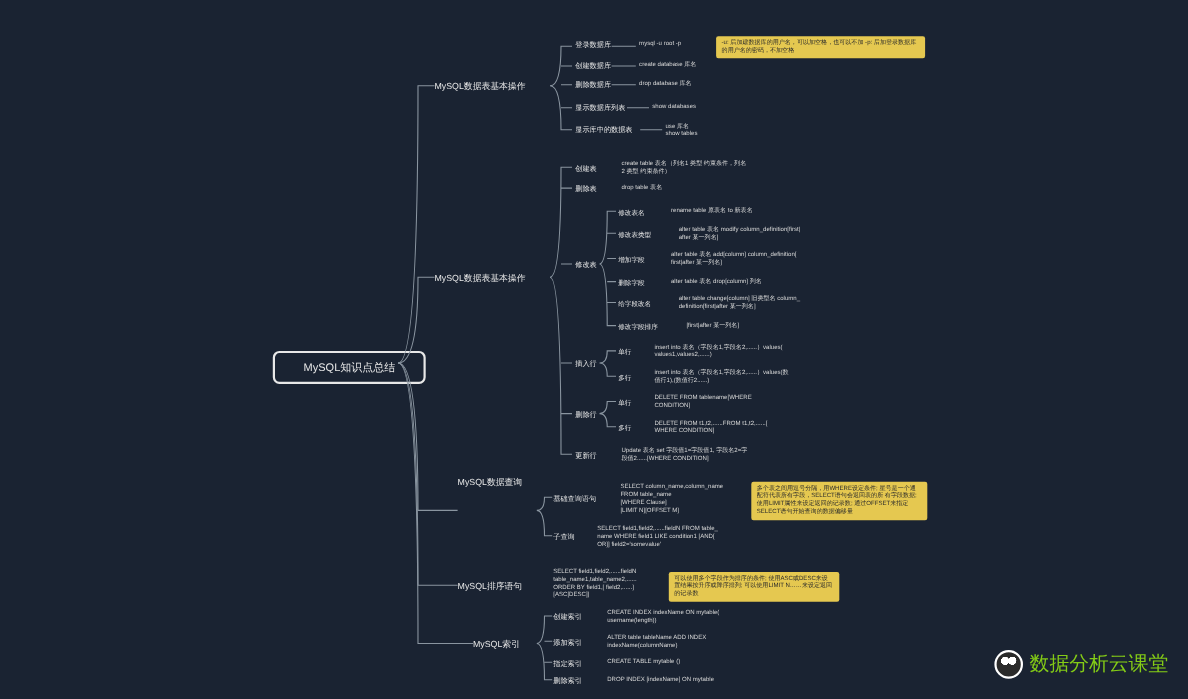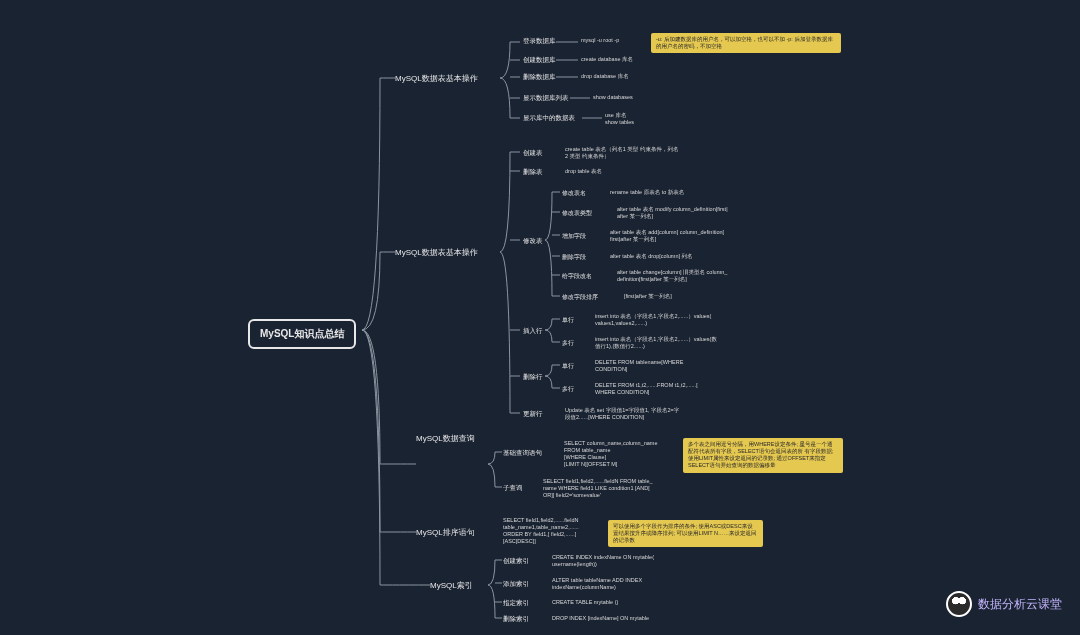--- a/index.html
+++ b/index.html
@@ -12,23 +12,23 @@
     color: #e8e8e8;
     position: relative;
     font-size: 6px;
   }
   .root-node {
     position: absolute;
     left: 248px;
     top: 319px;
     border: 2px solid #e8e8e8;
     border-radius: 6px;
-    padding: 6px 10px;
+    padding: 6px 26px;
     font-size: 10px;
-    font-weight: bold;
+    font-weight: normal;
   }
   .l1 {
     position: absolute;
     font-size: 8px;
     font-weight: 500;
   }
   .l2 { position: absolute; font-size: 6.5px; }
   .l3 { position: absolute; font-size: 6px; }
   .code { font-size: 5.5px; line-height: 1.3; color: #d8d8d8; position: absolute; white-space: pre; }
   .note {
@@ -37,25 +37,25 @@
     color: #2a2a2a;
     font-size: 5.5px;
     padding: 3px 5px;
     border-radius: 2px;
     line-height: 1.3;
   }
   .watermark {
     position: absolute;
     right: 18px;
     bottom: 18px;
-    color: #c4b5fd;
-    font-size: 12px;
+    color: #84cc16;
+    font-size: 18px;
     font-weight: 500;
     display: flex;
-    align-items: center;
+    align-items: flex-start;
     gap: 6px;
   }
   .wm-icon {
     width: 26px; height: 26px; border-radius: 50%;
     background: radial-gradient(circle at 35% 35%, #fff 18%, transparent 19%),
                 radial-gradient(circle at 65% 35%, #fff 18%, transparent 19%),
                 #2a2a2a;
     border: 2px solid #fff;
   }
   svg { position: absolute; top:0; left:0; pointer-events:none; }

